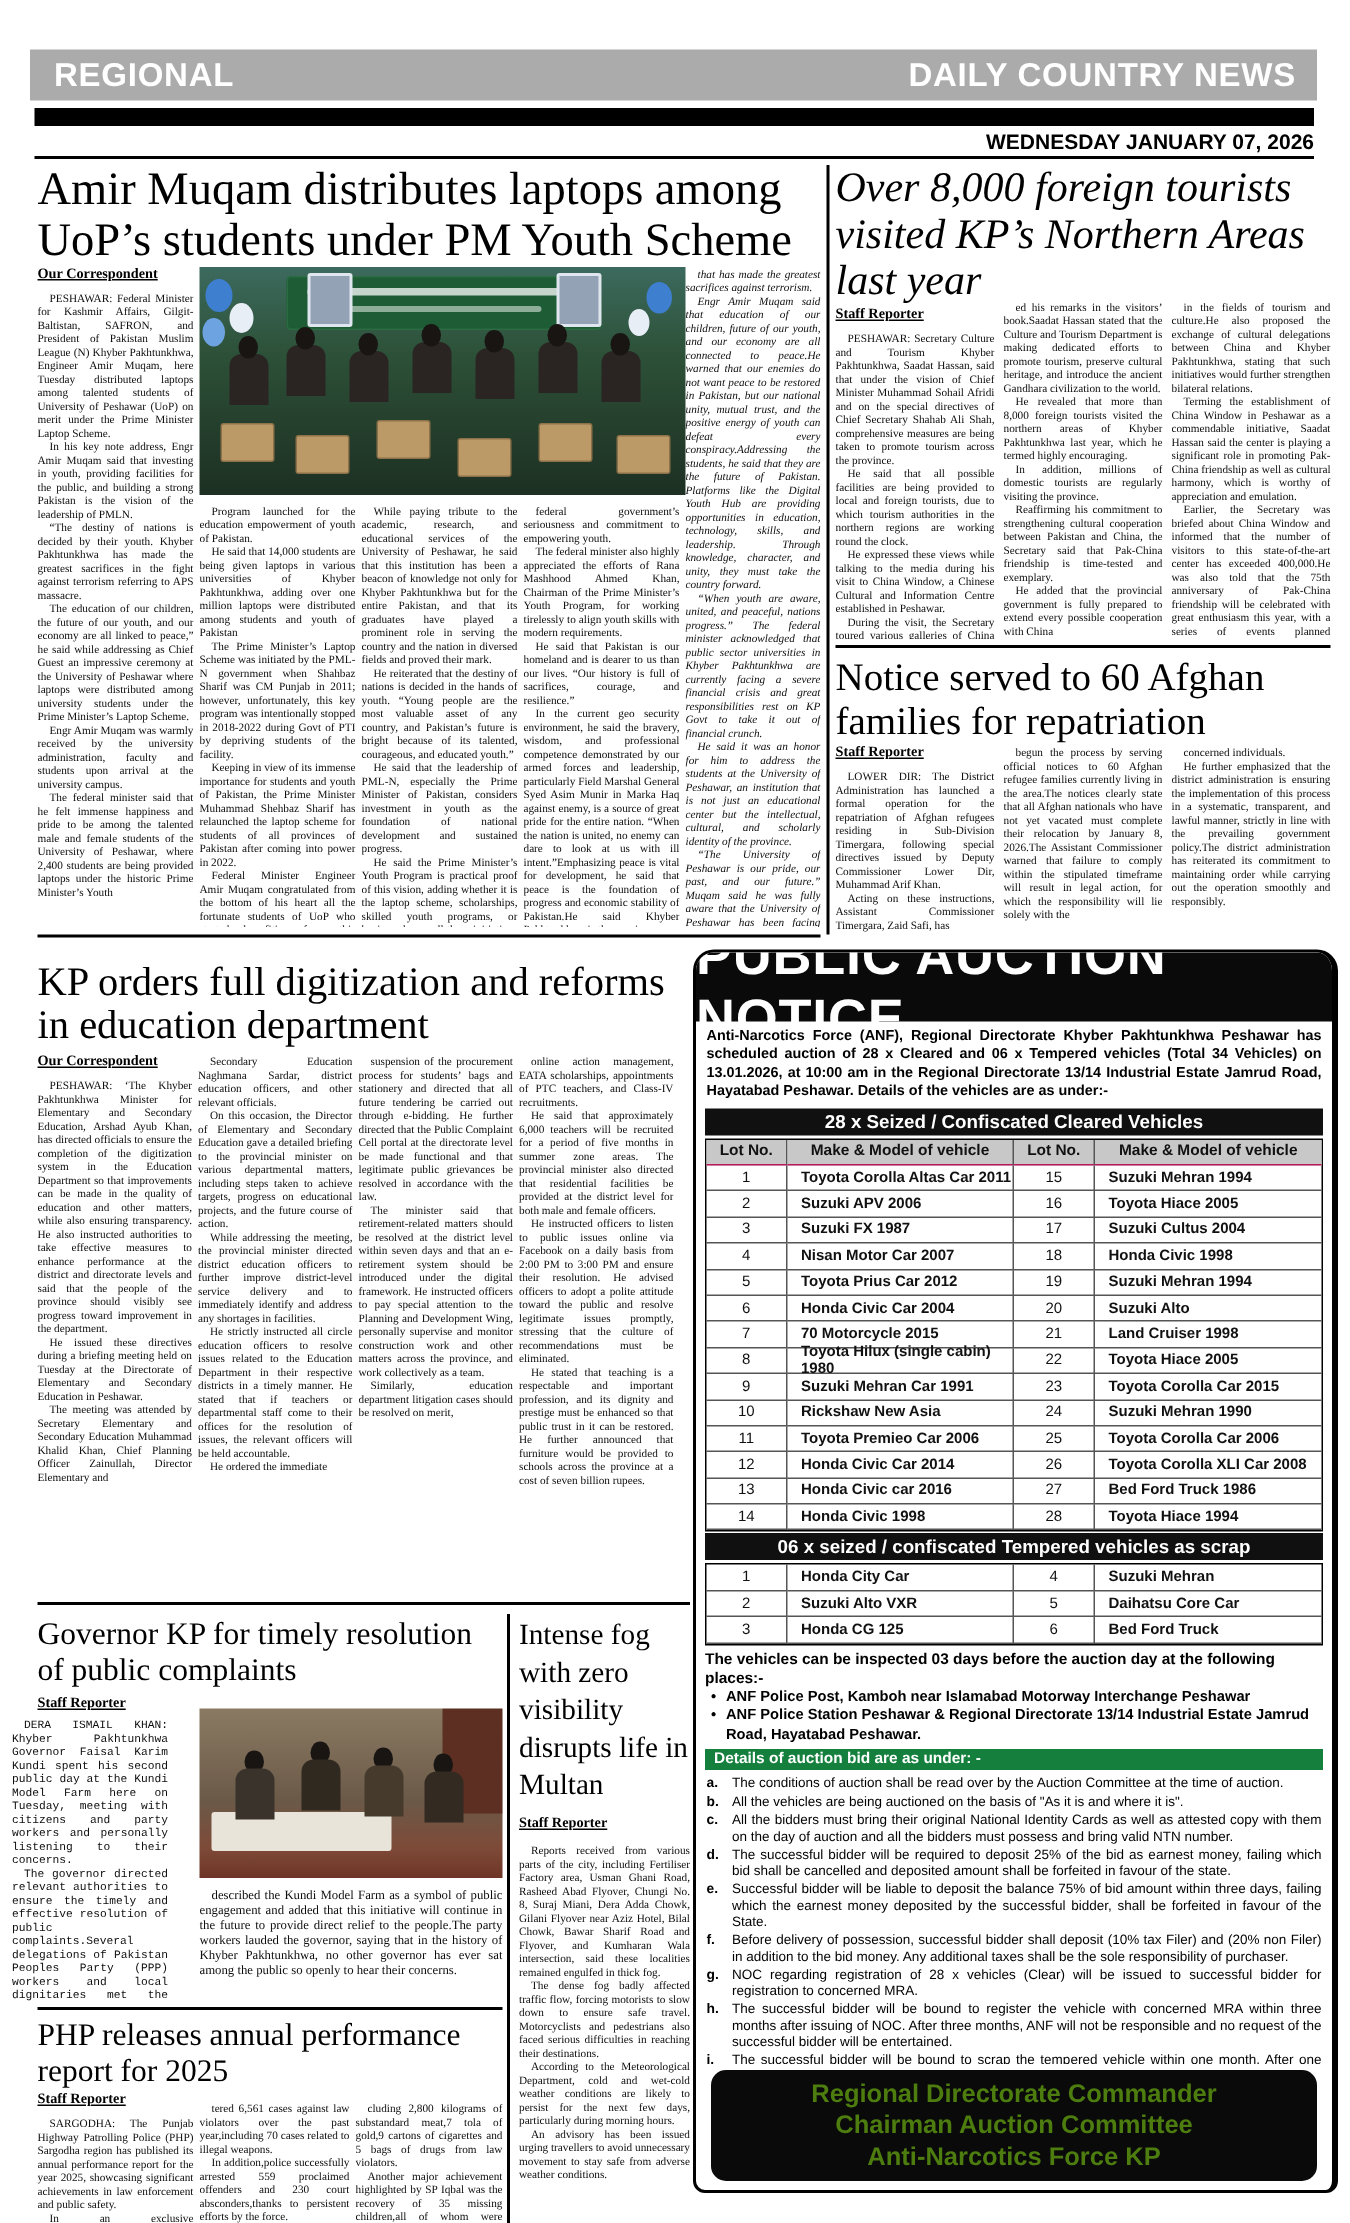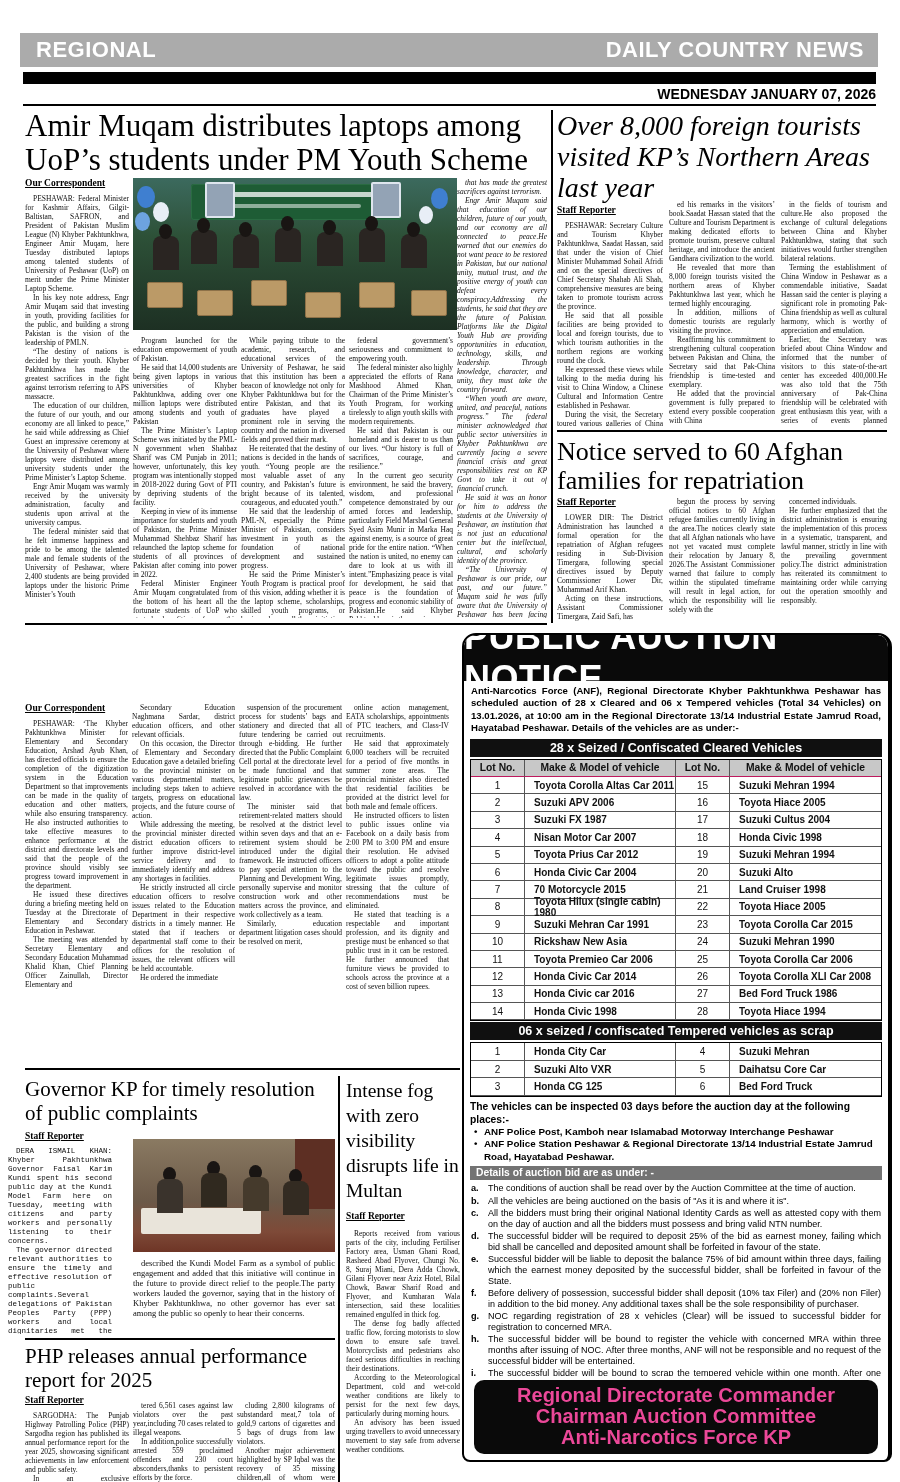--- a/index.html
+++ b/index.html
@@ -52,27 +52,27 @@
   .vhead{display:contents;}
   .vhead span{background:#c8c8c8;font-weight:700;justify-content:center;font-size:10.3px;border-bottom:1px solid #be185d;}
   .vrow{display:contents;}
   .lot{justify-content:center;}
   .make{padding-left:9px;font-weight:700;}
   .vrow span:nth-child(4n),.vhead span:nth-child(4n){border-right:none;}
   .inspect{margin:3px 6px 0;color:#000;}
   .inspect-intro{font-size:10.3px;font-weight:700;line-height:13px;}
   .place{font-size:9.8px;font-weight:700;line-height:12.6px;padding-left:14px;position:relative;}
   .place::before{content:"•";position:absolute;left:4px;}
-  .detail-band{background:#737373;color:#fff;font-weight:700;font-size:10.3px;padding:1px 6px 2px;margin:3px 6px 0;}
+  .detail-band{background:#15803d;color:#fff;font-weight:700;font-size:10.3px;padding:1px 6px 2px;margin:3px 6px 0;}
   .terms{margin:3px 7px 0;flex:1;overflow:hidden;}
   .term{display:flex;margin-bottom:1.5px;color:#000;}
   .term .tl{width:17px;flex:none;font-size:9.2px;font-weight:700;line-height:10.8px;}
   .term .tt{font-size:9px;line-height:10.8px;text-align:justify;}
-  .ad-foot{margin:4px 10px 6px;background:#0a0a0a;border-radius:10px;color:#ec4899;text-align:center;
-           font-weight:700;font-size:20px;line-height:21px;padding:5px 0 6px;}
+  .ad-foot{margin:4px 10px 6px;background:#0a0a0a;border-radius:10px;color:#4d7c0f;text-align:center;
+           font-weight:700;font-size:17px;line-height:21px;padding:5px 0 6px;}
   
   .hl-lap{left:25px;top:109px;width:525px;font-size:31px;line-height:34px;}
   .hl-tour{left:557px;top:110px;width:332px;font-size:28px;line-height:31px;font-style:italic;}
   .hl-not{left:557px;top:437px;width:332px;font-size:26px;line-height:29px;}
   .hl-edu{left:25px;top:640px;width:440px;font-size:27px;line-height:29px;}
   .hl-gov{left:25px;top:1077px;width:312px;font-size:21px;line-height:24px;}
   .hl-php{left:25px;top:1344px;width:312px;font-size:21px;line-height:24px;}
   .hl-fog{left:346px;top:1078px;width:114px;font-size:19.5px;line-height:25px;}
 </style>
 </head>
@@ -189,20 +189,21 @@
       <p>Acting on these instructions, Assistant Commissioner Timergara, Zaid Safi, has</p>
     </div>
   <div class="col" style="left:669px;top:497px;width:106px;height:130px;">
       <p>begun the process by serving official notices to 60 Afghan refugee families currently living in the area.The notices clearly state that all Afghan nationals who have not yet vacated must complete their relocation by January 8, 2026.The Assistant Commissioner warned that failure to comply within the stipulated timeframe will result in legal action, for which the responsibility will lie solely with the</p>
     </div>
   <div class="col" style="left:781px;top:497px;width:106px;height:130px;">
       <p>concerned individuals.</p>
       <p>He further emphasized that the district administration is ensuring the implementation of this process in a systematic, transparent, and lawful manner, strictly in line with the prevailing government policy.The district administration has reiterated its commitment to maintaining order while carrying out the operation smoothly and responsibly.</p>
     </div>
 
+  <h2 class="hl hl-edu">KP orders full digitization and reforms in education department</h2>
   <span class="byline" style="left:25px;top:703px;">Our Correspondent</span>
   <div class="col" style="left:25px;top:719px;width:103px;height:343px;">
       <p>PESHAWAR: ‘The Khyber Pakhtunkhwa Minister for Elementary and Secondary Education, Arshad Ayub Khan, has directed officials to ensure the completion of the digitization system in the Education Department so that improvements can be made in the quality of education and other matters, while also ensuring transparency. He also instructed authorities to take effective measures to enhance performance at the district and directorate levels and said that the people of the province should visibly see progress toward improvement in the department.</p>
       <p>He issued these directives during a briefing meeting held on Tuesday at the Directorate of Elementary and Secondary Education in Peshawar.</p>
       <p>The meeting was attended by Secretary Elementary and Secondary Education Muhammad Khalid Khan, Chief Planning Officer Zainullah, Director Elementary and</p>
     </div>
   <div class="col" style="left:132px;top:703px;width:103px;height:359px;">
       <p>Secondary Education Naghmana Sardar, district education officers, and other relevant officials.</p>
       <p>On this occasion, the Director of Elementary and Secondary Education gave a detailed briefing to the provincial minister on various departmental matters, including steps taken to achieve targets, progress on educational projects, and the future course of action.</p>
       <p>While addressing the meeting, the provincial minister directed district education officers to further improve district-level service delivery and to immediately identify and address any shortages in facilities.</p>
@@ -211,21 +212,21 @@
     </div>
   <div class="col" style="left:239px;top:703px;width:103px;height:359px;">
       <p>suspension of the procurement process for students’ bags and stationery and directed that all future tendering be carried out through e-bidding. He further directed that the Public Complaint Cell portal at the directorate level be made functional and that legitimate public grievances be resolved in accordance with the law.</p>
       <p>The minister said that retirement-related matters should be resolved at the district level within seven days and that an e-retirement system should be introduced under the digital framework. He instructed officers to pay special attention to the Planning and Development Wing, personally supervise and monitor construction work and other matters across the province, and work collectively as a team.</p>
       <p>Similarly, education department litigation cases should be resolved on merit,</p>
     </div>
   <div class="col" style="left:346px;top:703px;width:103px;height:359px;">
       <p>online action management, EATA scholarships, appointments of PTC teachers, and Class-IV recruitments.</p>
       <p>He said that approximately 6,000 teachers will be recruited for a period of five months in summer zone areas. The provincial minister also directed that residential facilities be provided at the district level for both male and female officers.</p>
       <p>He instructed officers to listen to public issues online via Facebook on a daily basis from 2:00 PM to 3:00 PM and ensure their resolution. He advised officers to adopt a polite attitude toward the public and resolve legitimate issues promptly, stressing that the culture of recommendations must be eliminated.</p>
-      <p>He stated that teaching is a respectable and important profession, and its dignity and prestige must be enhanced so that public trust in it can be restored. He further announced that furniture views be provided to schools across the province at a cost of seven billion rupees.</p>
+      <p>He stated that teaching is a respectable and important profession, and its dignity and prestige must be enhanced so that public trust in it can be restored. He further announced that furniture would be provided to schools across the province at a cost of seven billion rupees.</p>
     </div>
   <div class="hr" style="left:25px;top:1068px;width:435px;"></div>
 
   <h2 class="hl hl-gov">Governor KP for timely resolution of public complaints</h2>
   <span class="byline" style="left:25px;top:1131px;">Staff Reporter</span>
   <div class="col" style="left:8px;top:1147px;width:104px;height:187px;font-family:Liberation Mono, monospace;">
       <p>DERA ISMAIL KHAN: Khyber Pakhtunkhwa Governor Faisal Karim Kundi spent his second public day at the Kundi Model Farm here on Tuesday, meeting with citizens and party workers and personally listening to their concerns.</p>
       <p>The governor directed relevant authorities to ensure the timely and effective resolution of public complaints.Several delegations of Pakistan Peoples Party (PPP) workers and local dignitaries met the governor to raise issues related to development, basic facilities, and administrative matters.Governor Kundi emphasized that public service is his top priority and that true democracy lies in addressing citizens’ problems at their doorstep.He</p>
     </div>
   <div class="photo photo2" style="left:133px;top:1139px;width:202px;height:113px;">

